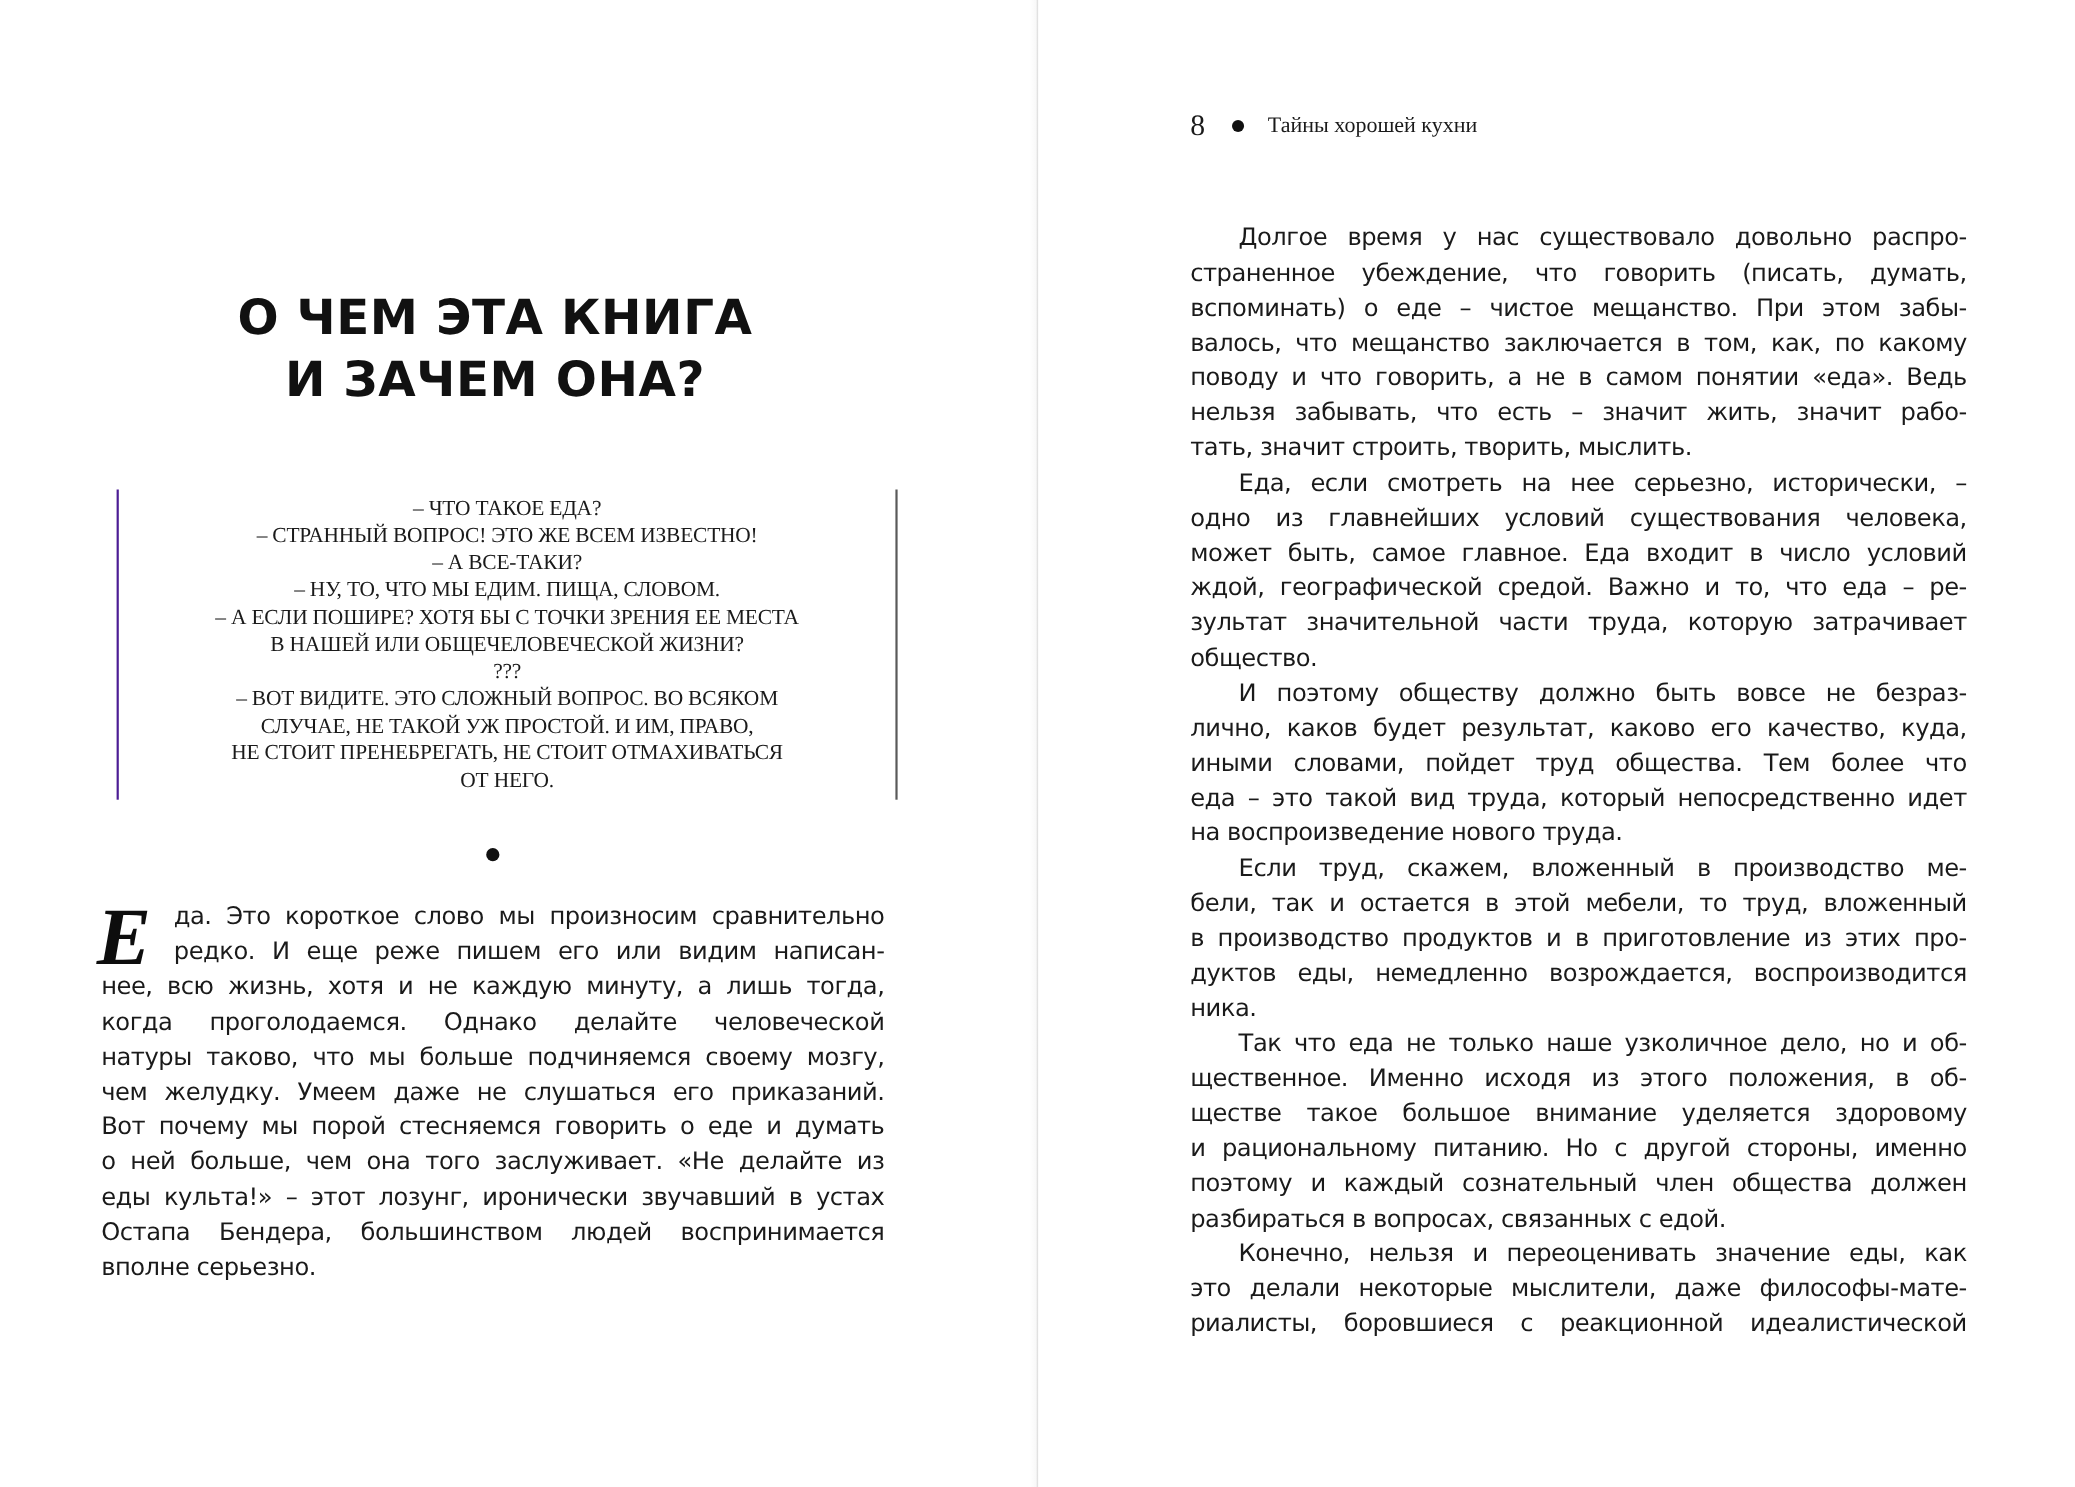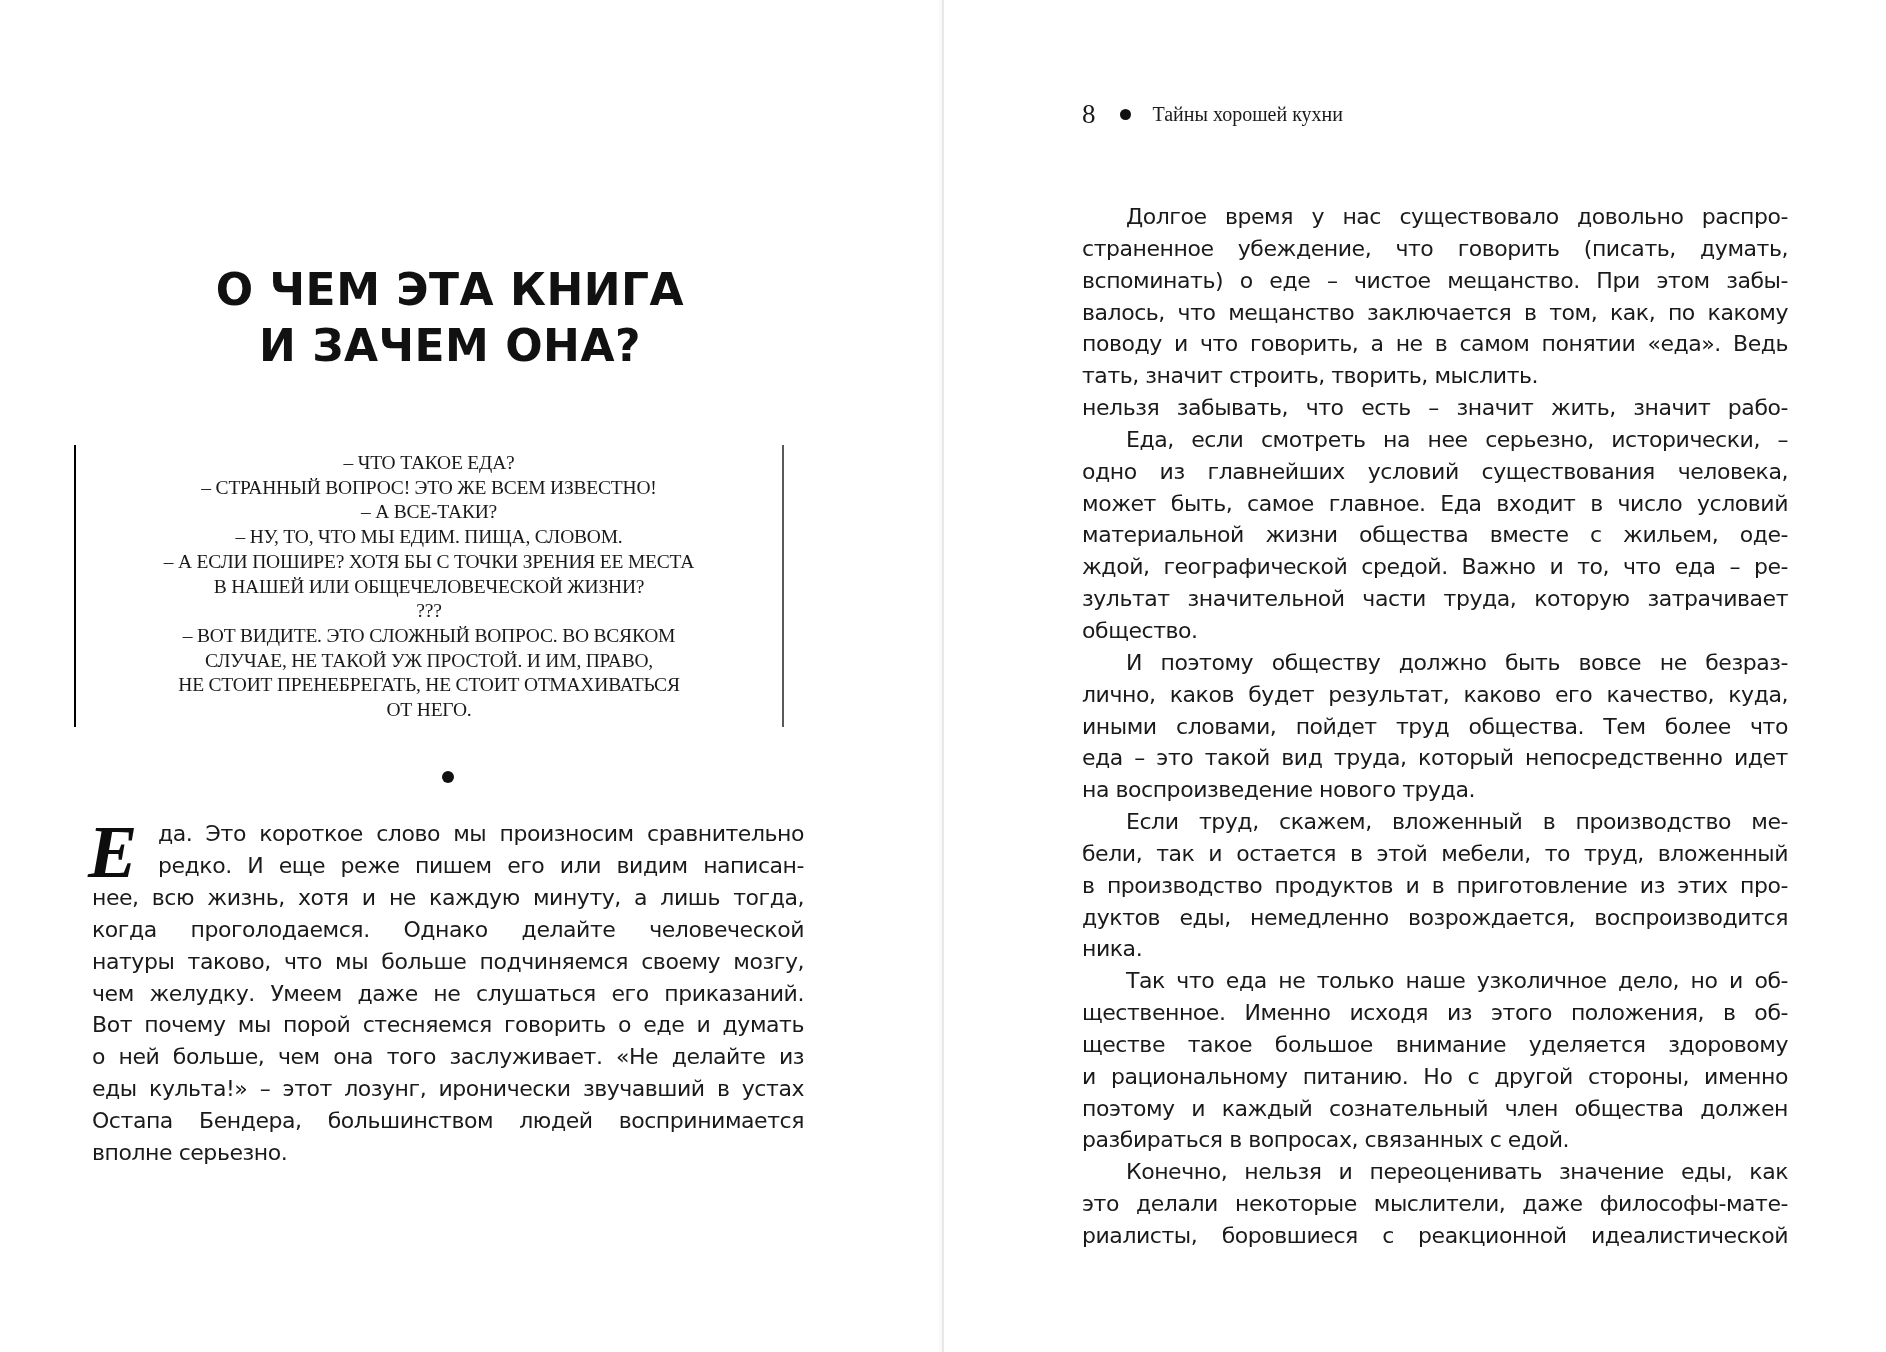--- a/index.html
+++ b/index.html
@@ -55,25 +55,25 @@
     font-weight: bold;
     font-size: 44px;
     line-height: 56px;
     letter-spacing: 0.5px;
     color: #111;
   }
   .chapter-title span { display: block; }
 
   .epigraph {
     position: absolute;
-    left: 74px;
+    left: 106px;
     top: 445px;
     width: 710px;
     height: 282px;
-    border-left: 2px solid #000000;
+    border-left: 2px solid #4c1d95;
     border-right: 2px solid #5a5a5a;
     box-sizing: border-box;
   }
   .epigraph-lines {
     position: absolute;
     left: 0;
     right: 0;
     top: 6px;
     text-align: center;
     font-family: "Liberation Serif", serif;
@@ -232,26 +232,25 @@
       <span class="head-dot"></span>
       <span class="head-title">Тайны хорошей кухни</span>
     </div>
 
     <div class="body-right" id="body-right">
         <span class="body-line indent">Долгое время у нас существовало довольно распро-</span>
         <span class="body-line">страненное убеждение, что говорить (писать, думать,</span>
         <span class="body-line">вспоминать) о еде – чистое мещанство. При этом забы-</span>
         <span class="body-line">валось, что мещанство заключается в том, как, по какому</span>
         <span class="body-line">поводу и что говорить, а не в самом понятии «еда». Ведь</span>
+        <span class="body-line">нельзя забывать, что есть – значит жить, значит рабо-</span>
         <span class="body-line last">тать, значит строить, творить, мыслить.</span>
-        <span class="body-line">нельзя забывать, что есть – значит жить, значит рабо-</span>
         <span class="body-line indent">Еда, если смотреть на нее серьезно, исторически, –</span>
         <span class="body-line">одно из главнейших условий существования человека,</span>
         <span class="body-line">может быть, самое главное. Еда входит в число условий</span>
-        <span class="body-line">материальной жизни общества вместе с жильем, оде-</span>
         <span class="body-line">ждой, географической средой. Важно и то, что еда – ре-</span>
         <span class="body-line">зультат значительной части труда, которую затрачивает</span>
         <span class="body-line last">общество.</span>
         <span class="body-line indent">И поэтому обществу должно быть вовсе не безраз-</span>
         <span class="body-line">лично, каков будет результат, каково его качество, куда,</span>
         <span class="body-line">иными словами, пойдет труд общества. Тем более что</span>
         <span class="body-line">еда – это такой вид труда, который непосредственно идет</span>
         <span class="body-line last">на воспроизведение нового труда.</span>
         <span class="body-line indent">Если труд, скажем, вложенный в производство ме-</span>
         <span class="body-line">бели, так и остается в этой мебели, то труд, вложенный</span>

